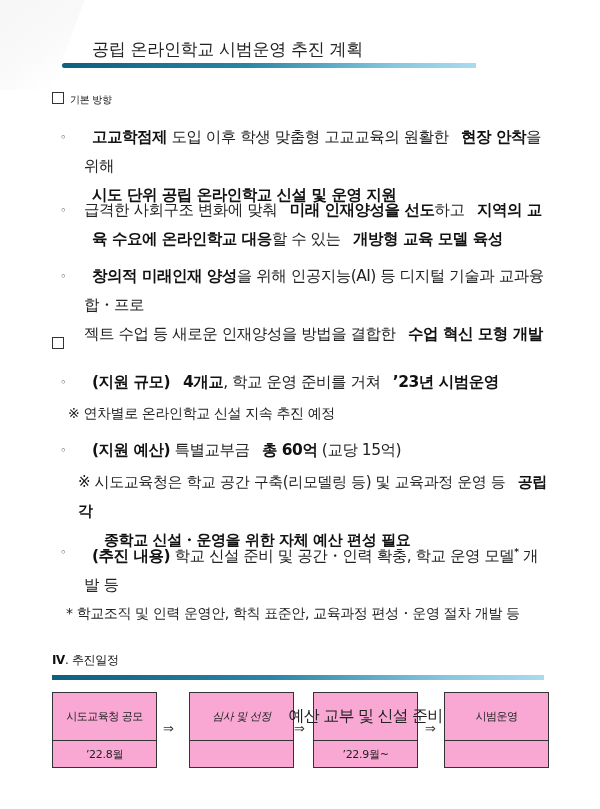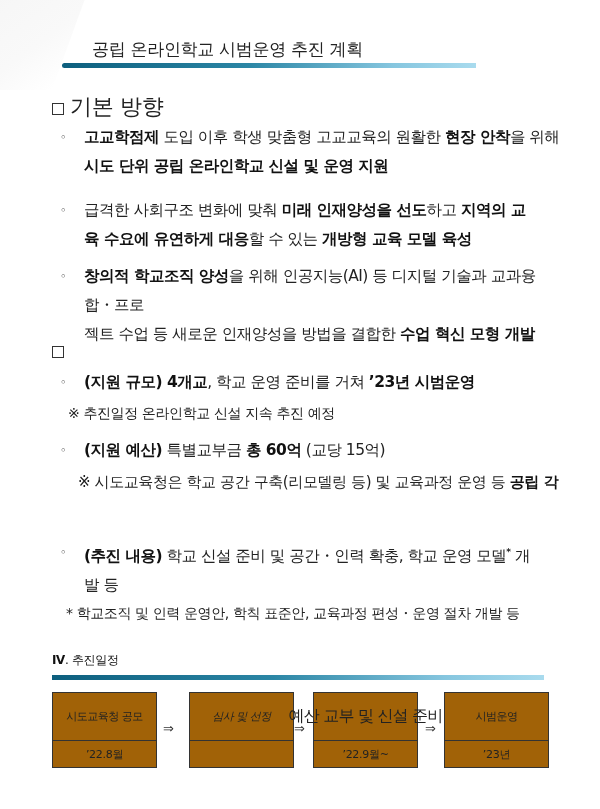--- a/index.html
+++ b/index.html
@@ -16,50 +16,50 @@
   .page-title {
     position: absolute; left: 80px; top: 38px;
     font-size: 17px; color: #222; letter-spacing: -0.3px; margin-left: 12px;
   }
   .title-bar {
     position: absolute; left: 62px; top: 63px; width: 414px; height: 5px;
     background: linear-gradient(90deg, #0d5f7e 0%, #2b86a5 45%, #86c6df 80%, #a9dbee 100%);
     border-radius: 3px 0 0 3px;
   }
   .section-head {
-    position: absolute; left: 52px; font-size: 22px; color: #222; letter-spacing: -0.3px;
+    position: absolute; left: 52px; font-size: 10px; color: #222; letter-spacing: -0.3px;
   }
   .sq {
     display: inline-block; width: 12px; height: 12px; border: 1px solid #333;
     vertical-align: -1px; margin-right: 6px; box-sizing: border-box;
   }
   .item {
     position: absolute; left: 60px; right: 40px;
     font-size: 15.5px; line-height: 29px; letter-spacing: -0.5px; color: #222;
   }
   .bullet {
     position: absolute; left: 0; top: 0; font-size: 11px; color: #333;
   }
   .item-body { padding-left: 24px; }
-  .b { font-weight: bold; color: #111; }
+  .b { font-weight: bold; color: #111; margin-left: 8px; }
   .note {
     position: absolute; font-size: 14px; letter-spacing: -0.4px; color: #222; line-height: 26px;
   }
   .sup { font-size: 9px; vertical-align: super; font-weight: bold; }
   .sched-title {
     position: absolute; left: 52px; top: 652px; font-size: 12px; color: #111; letter-spacing: -0.3px;
   }
   .sched-title .rn { font-weight: bold; }
   .sched-bar {
     position: absolute; left: 52px; top: 675px; width: 492px; height: 5px;
     background: linear-gradient(90deg, #0d5f7e 0%, #2b86a5 45%, #86c6df 80%, #a9dbee 100%);
   }
   .box {
     position: absolute; top: 692px; width: 105px; height: 76px;
-    border: 1.5px solid #333; box-sizing: border-box; background: #a16207;
+    border: 1.5px solid #333; box-sizing: border-box; background: #f9a8d4;
   }
   .box-top {
     height: 48px; border-bottom: 1.5px solid #333; box-sizing: border-box;
     display: flex; align-items: center; justify-content: center;
     font-size: 11px; letter-spacing: -0.5px; white-space: nowrap; color: #222;
   }
   .box-bot {
     height: 26px; display: flex; align-items: center; justify-content: center;
     font-size: 11px; letter-spacing: -0.3px; color: #222;
   }
@@ -84,52 +84,53 @@
   <div class="item-body">
     <span class="b">고교학점제</span><span> 도입 이후 학생 맞춤형 고교교육의 원활한 </span><span class="b">현장 안착</span><span>을 위해</span><br>
     <span class="b">시도 단위 공립 온라인학교 신설 및 운영 지원</span>
   </div>
 </div>
 
 <div class="item" style="top:196px;">
   <span class="bullet">◦</span>
   <div class="item-body">
     <span>급격한 사회구조 변화에 맞춰 </span><span class="b">미래 인재양성을 선도</span><span>하고 </span><span class="b">지역의 교</span><br>
-    <span class="b">육 수요에 유연하게 대응</span><span>할 수 있는 </span><span class="b">개방형 교육 모델 육성</span>
+    <span class="b">육 수요에 온라인학교 대응</span><span>할 수 있는 </span><span class="b">개방형 교육 모델 육성</span>
   </div>
 </div>
 
 <div class="item" style="top:262px;">
   <span class="bullet">◦</span>
   <div class="item-body">
-    <span class="b">창의적 학교조직 양성</span><span>을 위해 인공지능(AI) 등 디지털 기술과 교과융합・프로</span><br>
+    <span class="b">창의적 미래인재 양성</span><span>을 위해 인공지능(AI) 등 디지털 기술과 교과융합・프로</span><br>
     <span>젝트 수업 등 새로운 인재양성을 방법을 결합한 </span><span class="b">수업 혁신 모형 개발</span>
   </div>
 </div>
 
 <div class="section-head" style="top:337px;">
   <span class="sq"></span>
 </div>
 
 <div class="item" style="top:368px;">
   <span class="bullet">◦</span>
   <div class="item-body">
     <span class="b">(지원 규모)</span><span class="b"> 4개교</span><span>, 학교 운영 준비를 거쳐 </span><span class="b">’23년 시범운영</span>
   </div>
 </div>
-<div class="note" style="left:68px; top:400px;">※ 추진일정 온라인학교 신설 지속 추진 예정</div>
+<div class="note" style="left:68px; top:400px;">※ 연차별로 온라인학교 신설 지속 추진 예정</div>
 
 <div class="item" style="top:436px;">
   <span class="bullet">◦</span>
   <div class="item-body">
     <span class="b">(지원 예산)</span><span> 특별교부금 </span><span class="b">총 60억</span><span> (교당 15억)</span>
   </div>
 </div>
 <div class="note" style="left:78px; top:468px; right:40px; font-size:15px; line-height:29px;">
   <span>※ 시도교육청은 학교 공간 구축(리모델링 등) 및 교육과정 운영 등 </span><span class="b">공립 각</span><br>
+  <span style="padding-left:18px;" class="b">종학교 신설・운영을 위한 자체 예산 편성 필요</span>
 </div>
 
 <div class="item" style="top:538px;">
   <span class="bullet">◦</span>
   <div class="item-body">
     <span class="b">(추진 내용)</span><span> 학교 신설 준비 및 공간・인력 확충, 학교 운영 모델</span><span class="sup">*</span><span> 개</span><br>
     <span>발 등</span>
   </div>
 </div>
 <div class="note" style="left:66px; top:600px;">* 학교조직 및 인력 운영안, 학칙 표준안, 교육과정 편성・운영 절차 개발 등</div>
@@ -151,14 +152,13 @@
 <div class="arrow" style="left:294px;">⇒</div>
 
 <div class="box" style="left:313px;">
   <div class="box-top" style="font-size:16px; letter-spacing:-0.8px;">예산 교부 및 신설 준비</div>
   <div class="box-bot">’22.9월~</div>
 </div>
 <div class="arrow" style="left:425px;">⇒</div>
 
 <div class="box" style="left:444px;">
   <div class="box-top">시범운영</div>
-  <div class="box-bot">’23년</div>
 </div>
 
 </body></html>

